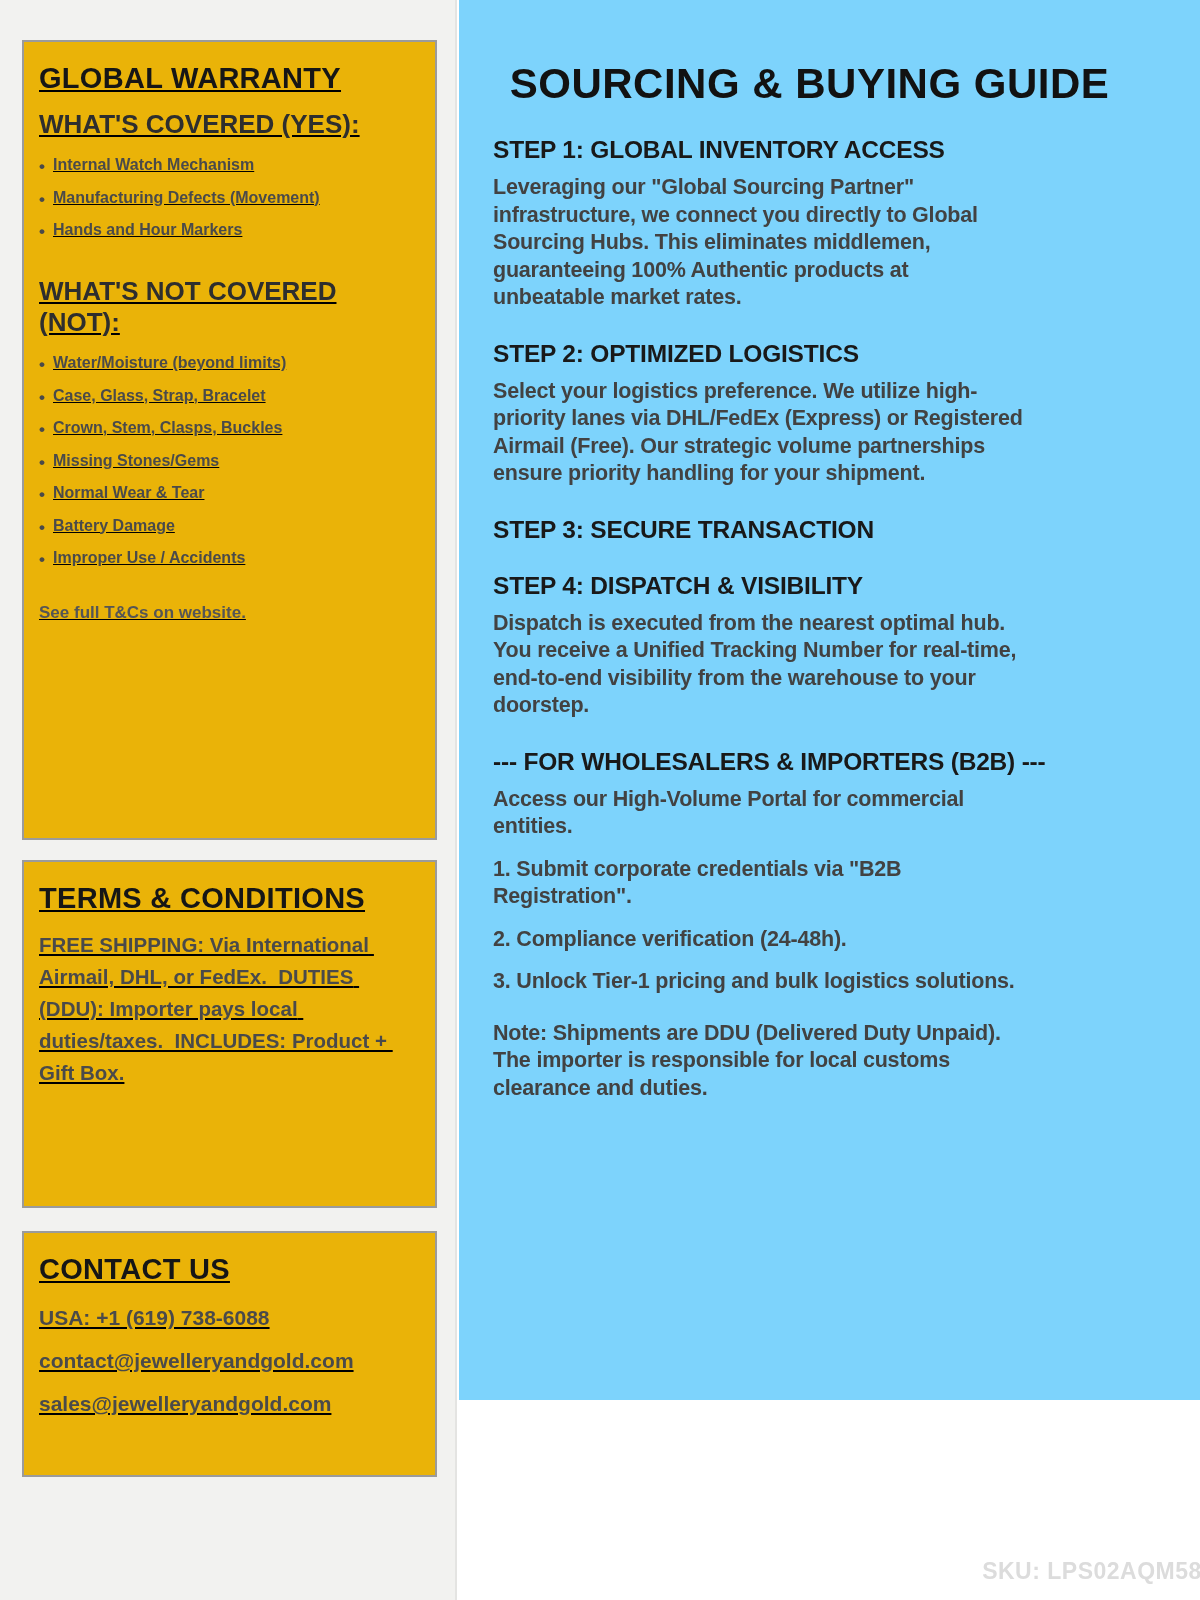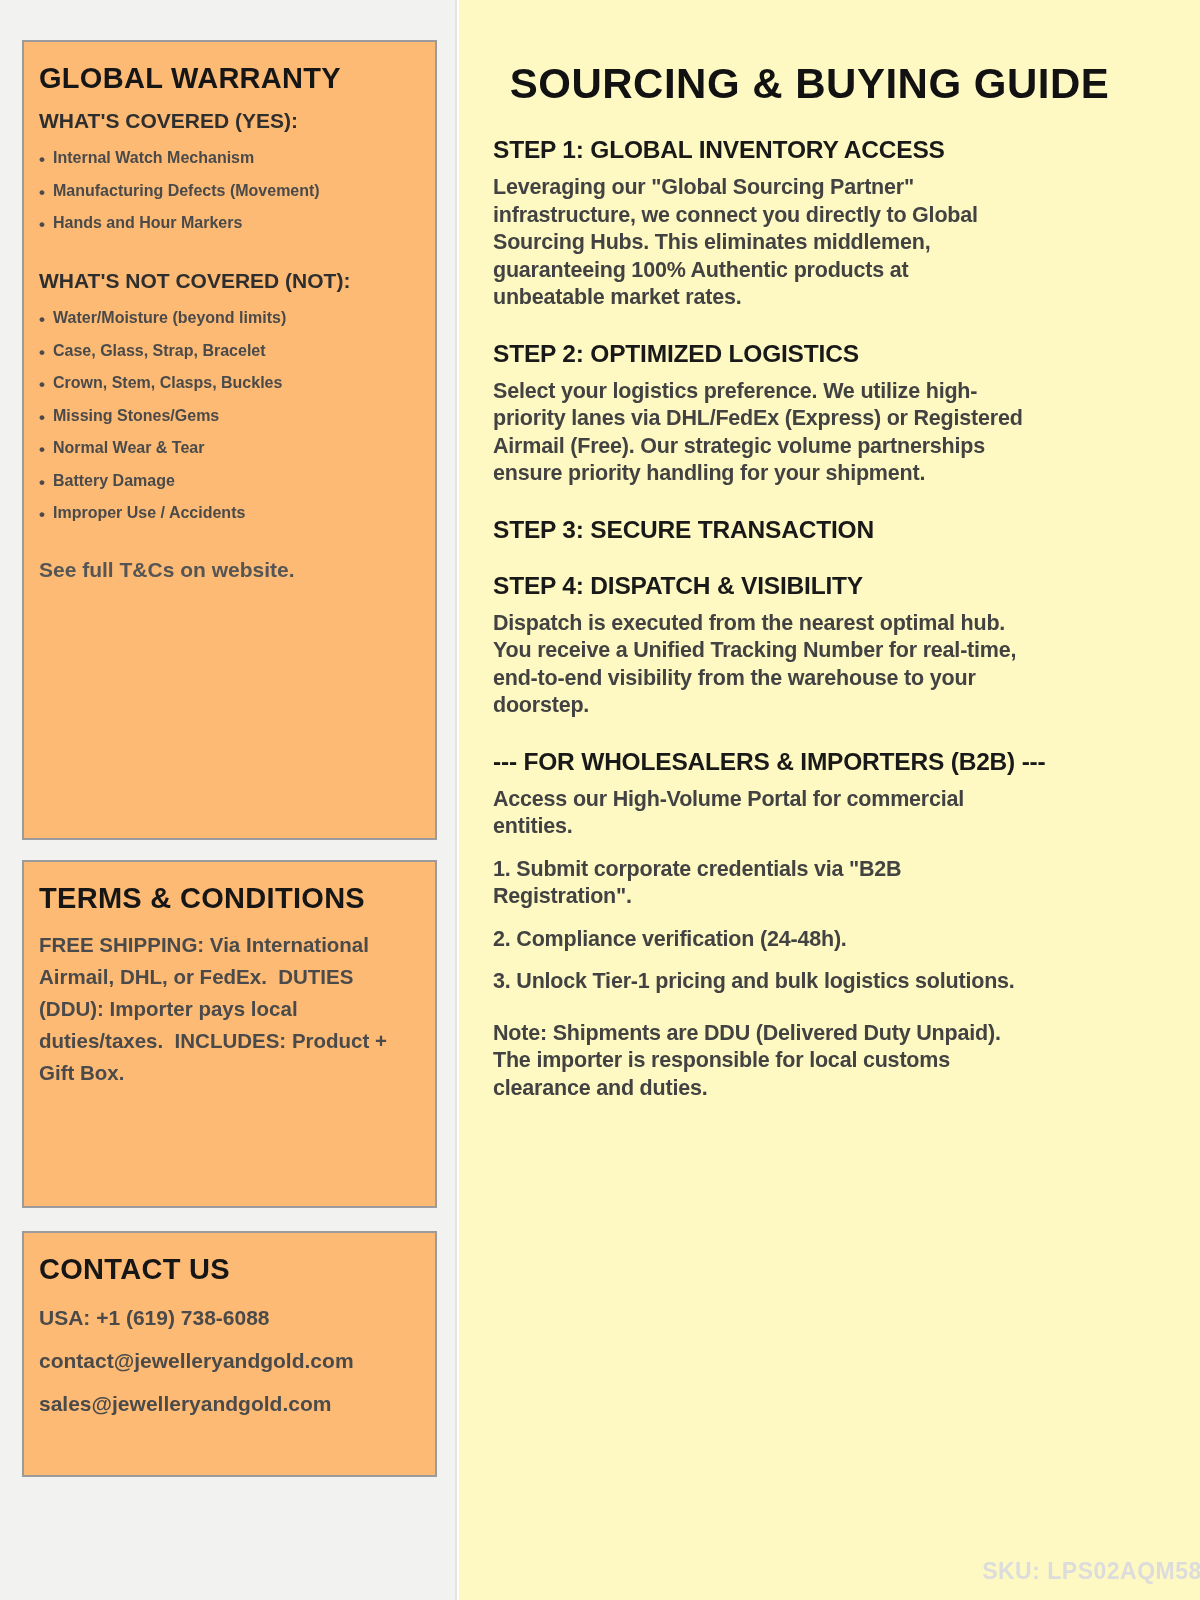--- a/index.html
+++ b/index.html
@@ -18,75 +18,76 @@
     background: #f2f2f0;
     border-right: 2px solid #e4e4e2;
     box-sizing: border-box;
   }
   .side-box {
     position: absolute; left: 22px;
     width: 415px;
     border: 2px solid #9b9b9b;
     box-sizing: border-box;
     padding: 20px 16px 0 15px;
-    background: #fdba74;
+    background: #eab308;
+    text-decoration: underline;
   }
   .box-warranty { top: 40px;  height: 800px; }
   .box-terms    { top: 860px; height: 348px; }
   .box-contact  { top: 1231px; height: 246px; }
 
   .side-box h2 {
     margin: 0 0 14px 0;
     font-size: 29px; font-weight: bold;
     letter-spacing: 0.3px;
     color: #161616;
   }
   .side-sub {
     margin: 0 0 16px 0;
-    font-size: 21px; font-weight: bold;
+    font-size: 26px; font-weight: bold;
     color: #2e2e2e;
   }
   .side-sub.second { margin-top: 37px; }
   ul.side-list { list-style: none; margin: 0; padding: 0; }
   ul.side-list li {
     position: relative;
     margin: 0 0 14.5px 0;
     padding-left: 14px;
     font-size: 16px; font-weight: bold;
     color: #4a4a4a;
   }
   ul.side-list li::before {
     content: "•";
     position: absolute; left: 0; top: 1px;
     font-size: 17px; color: #4a4a4a;
   }
   .side-note {
     margin-top: 36px;
-    font-size: 21px; font-weight: bold;
+    font-size: 17px; font-weight: bold;
     color: #555555;
   }
   .side-par {
     margin: 4px 0 0 0;
     font-size: 20.5px; font-weight: bold;
     line-height: 32px;
     color: #4a4a4a;
     white-space: pre-wrap;
   }
   .contact-line {
     margin: 0 0 19px 0;
     font-size: 21px; font-weight: bold;
     color: #4a4a4a;
   }
   .contact-line.first { margin-top: 20px; }
 
   
   .main {
     position: absolute; left: 459px; top: 0;
-    width: 741px; height: 1600px;
-    background: #fef9c3;
+    width: 741px; height: 1400px;
+    background: #7dd3fc;
   }
   .main h1 {
     margin: 60px 0 0 0;
     padding-right: 40px;
     text-align: center;
     font-size: 42px; font-weight: bold;
     letter-spacing: 0.5px;
     color: #121212;
   }
   .content { margin: 24px 0 0 34px; width: 560px; }

